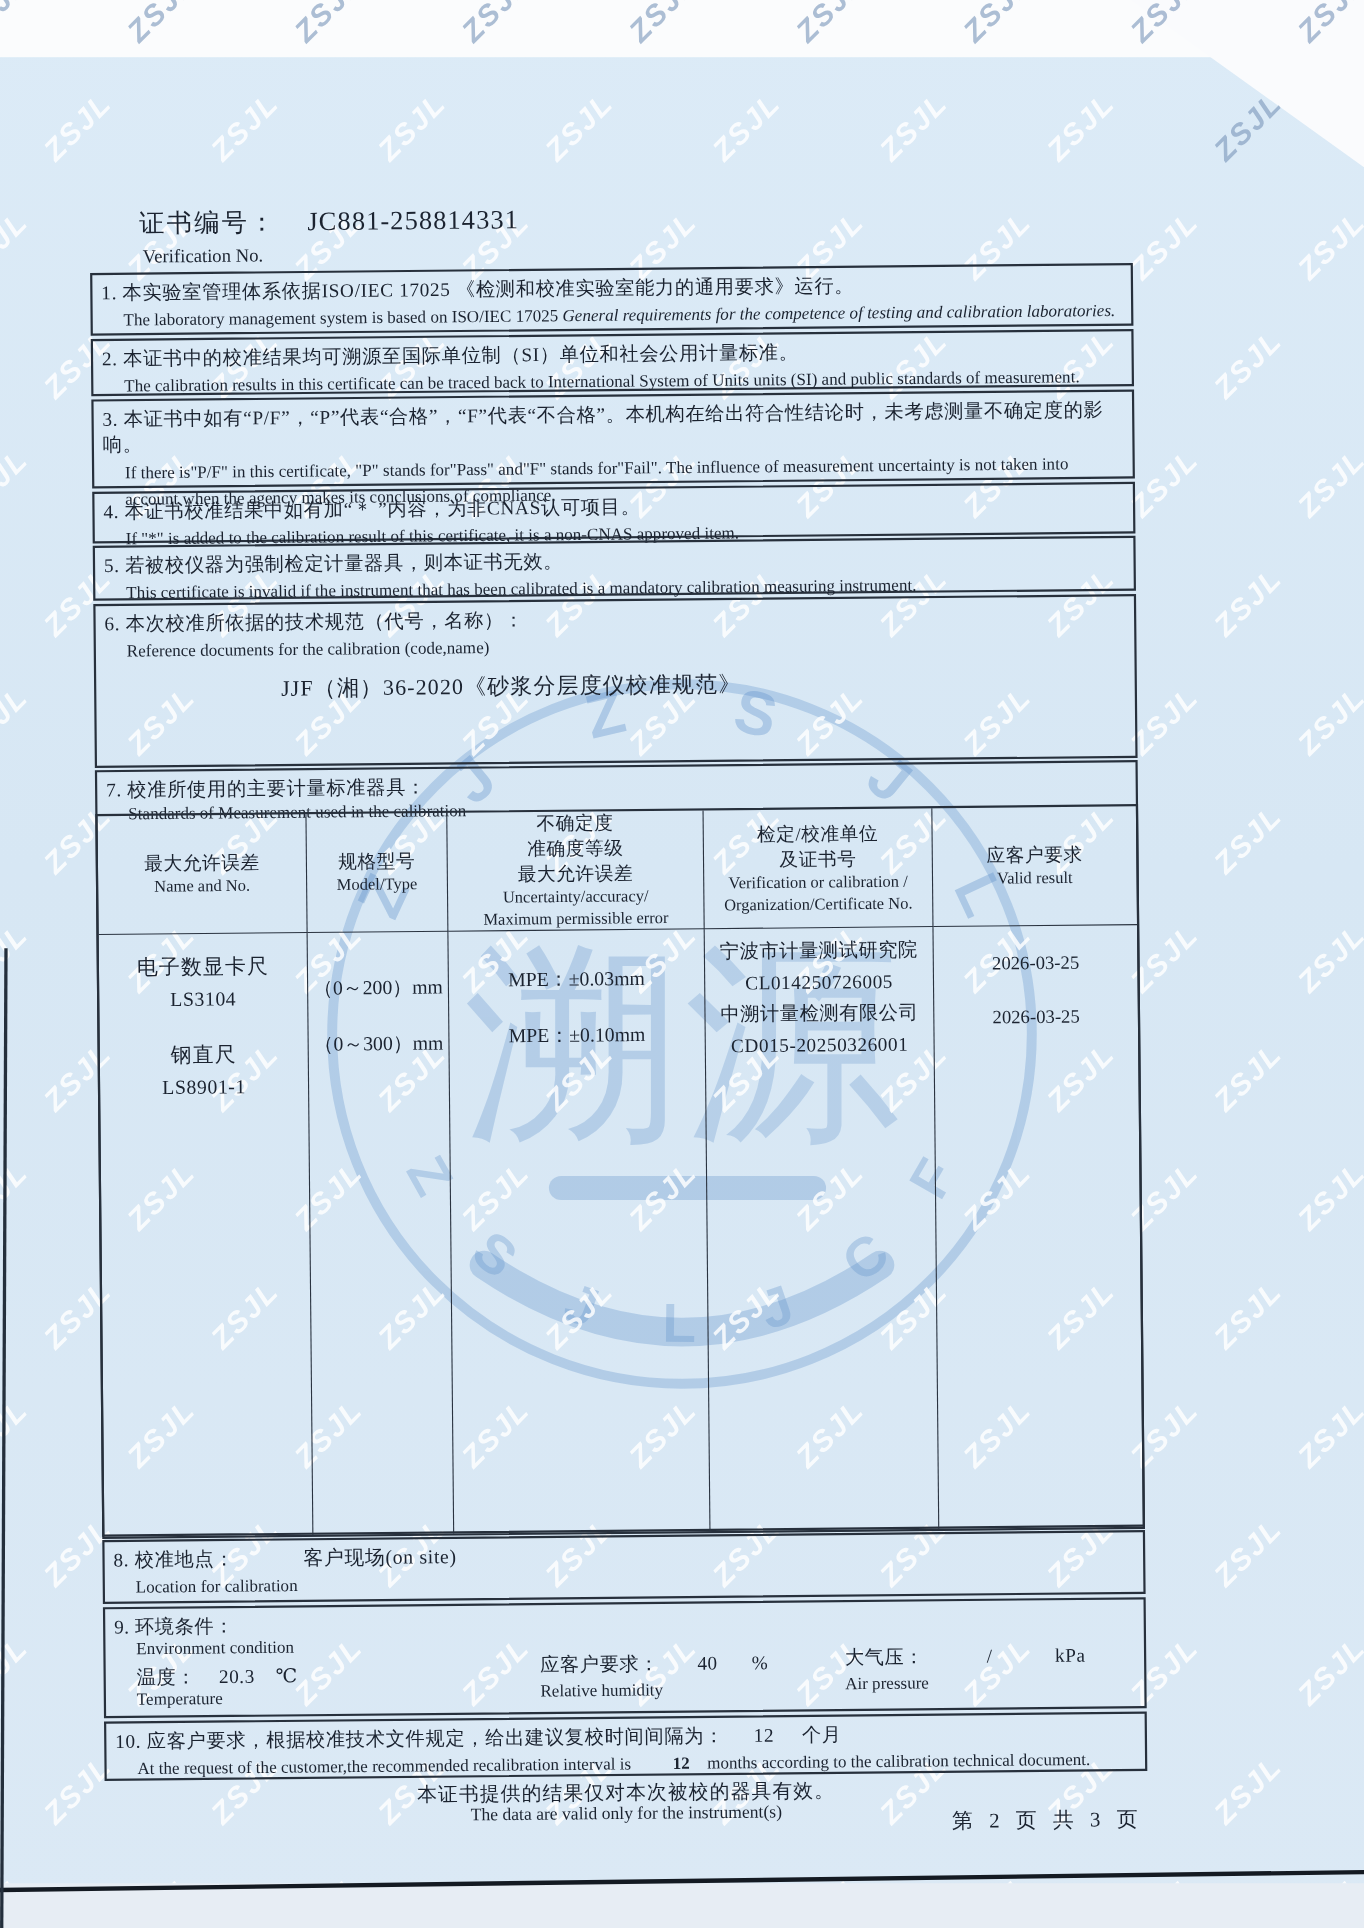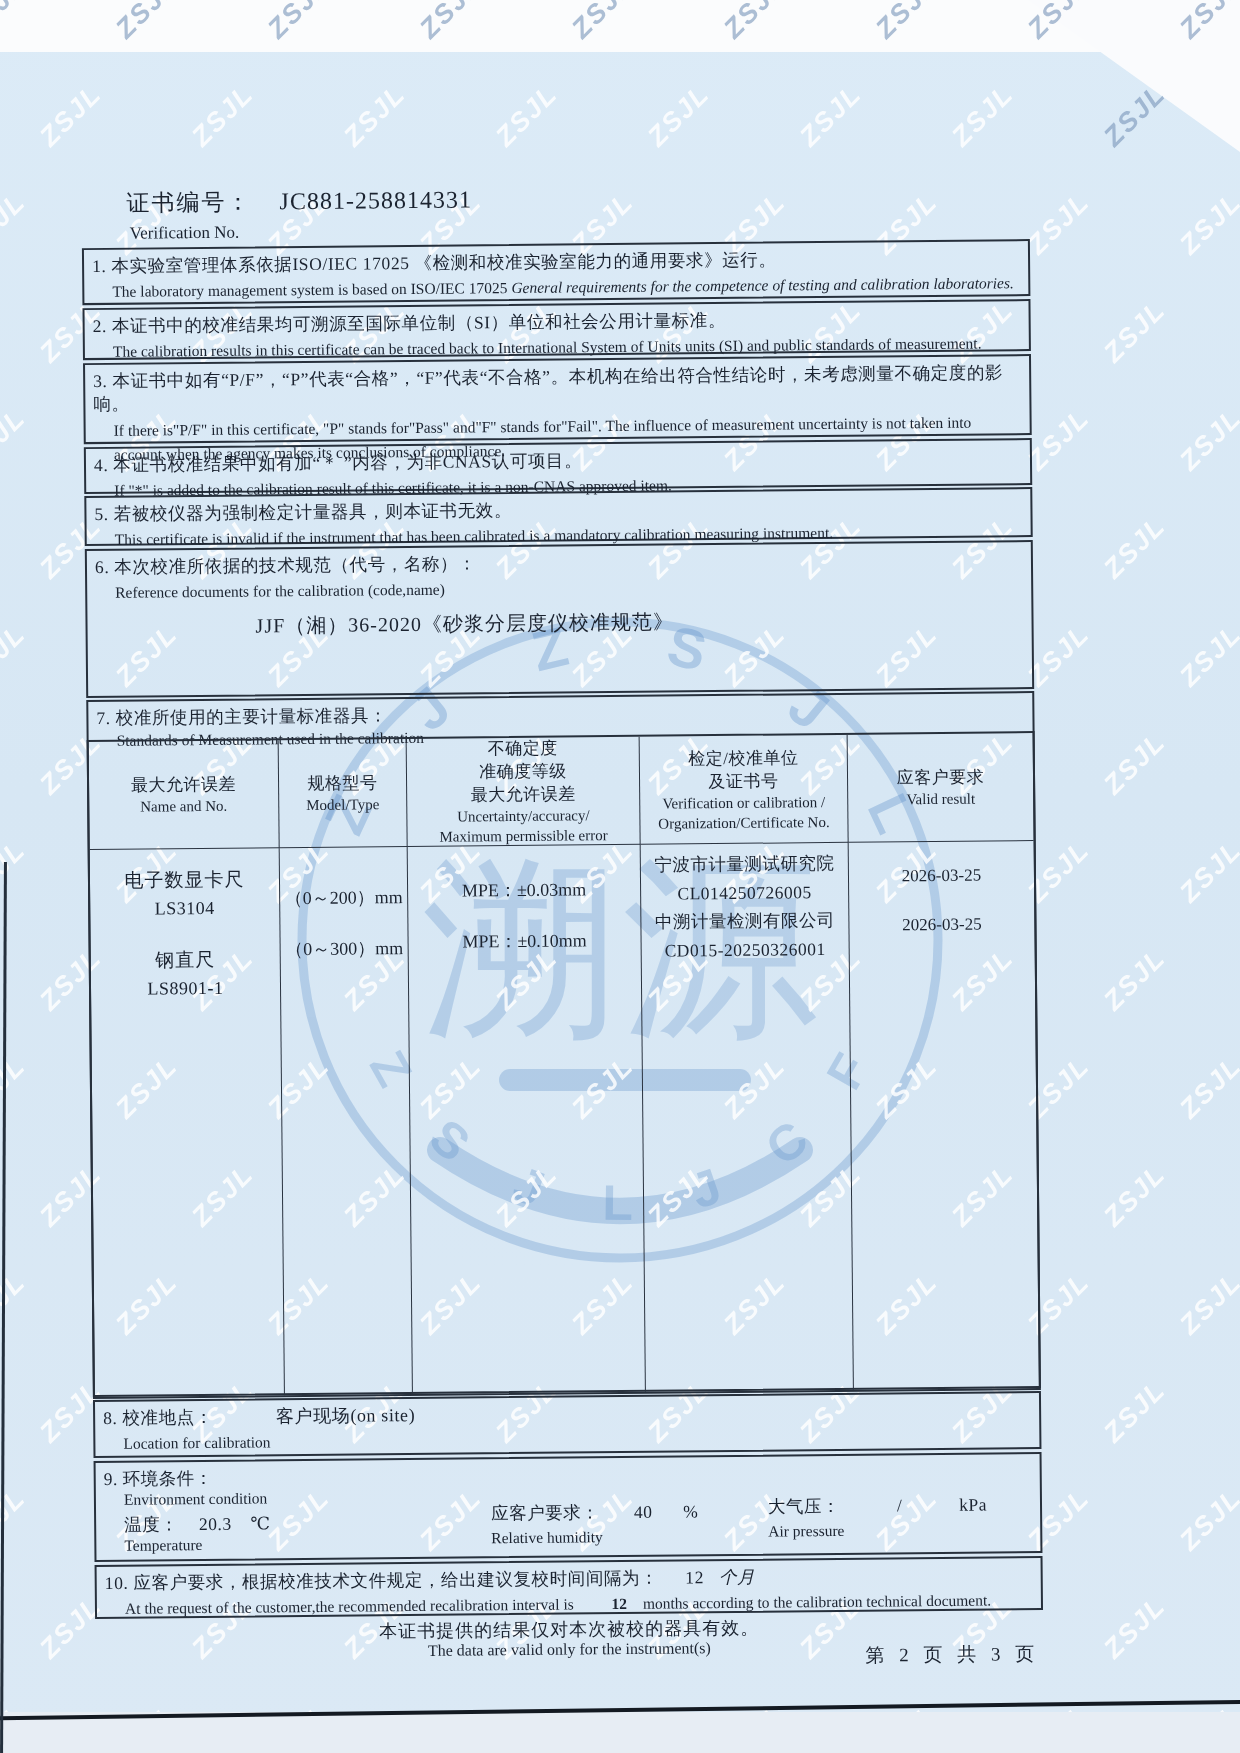--- a/index.html
+++ b/index.html
@@ -362,21 +362,21 @@
         <span style="margin-left:52px;">/</span>
         <span style="margin-left:52px;">kPa</span>
       </div>
       <div class="abs small-en" style="left:672px;top:66px;">Air pressure</div>
     </div>
 
     <div class="clause" style="top:1560px;height:54px;">
       <div class="c-cn">
         <span>10. 应客户要求，根据校准技术文件规定，给出建议复校时间间隔为：</span>
         <span style="margin-left:22px;">12</span>
-        <span style="margin-left:10px;font-style:italic;">个月</span>
+        <span style="margin-left:20px;">个月</span>
       </div>
       <div class="c-en">
         <span>At the request of the customer,the recommended recalibration interval is</span>
         <span style="margin-left:34px;font-weight:bold;">12</span>
         <span style="margin-left:12px;">months according to the calibration technical document.</span>
       </div>
     </div>
 
     <div class="footer-cn">本证书提供的结果仅对本次被校的器具有效。</div>
     <div class="footer-en">The data are valid only for the instrument(s)</div>

